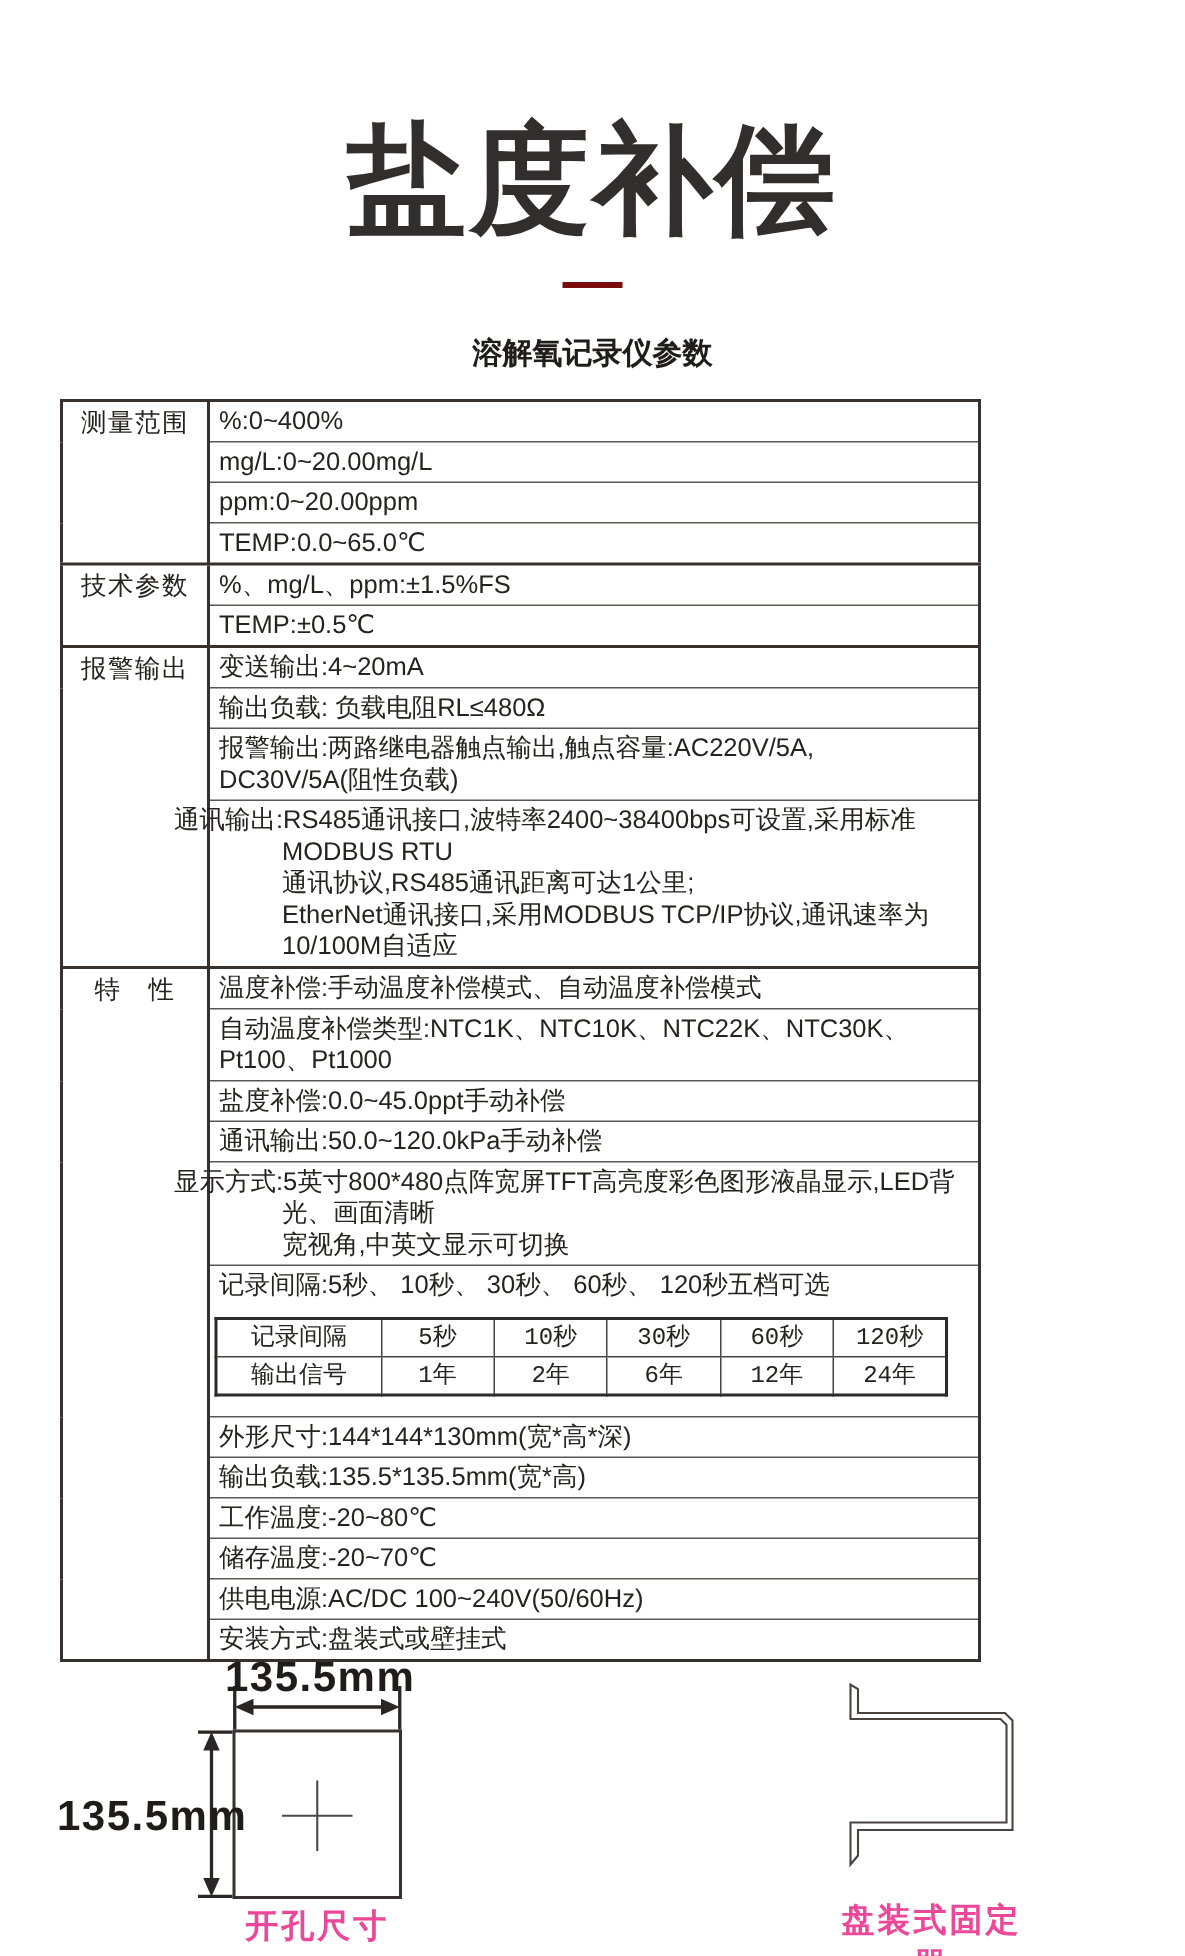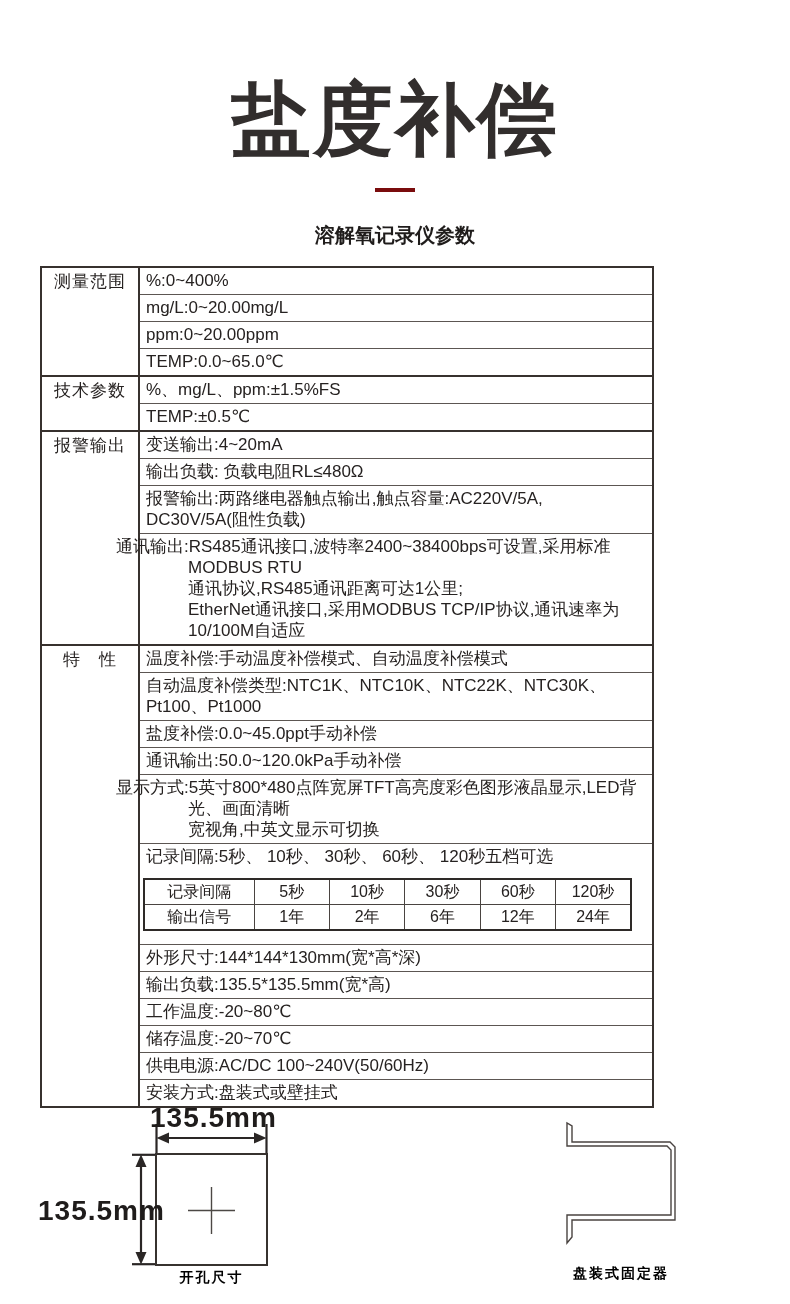--- a/index.html
+++ b/index.html
@@ -23,32 +23,32 @@
   .spec col.c-label{width:98px;}
   .spec td{border:1px solid #5c5652;font-size:17px;line-height:21px;}
   .spec td.lbl{
     border-right:2px solid #37312e;text-align:center;vertical-align:top;
     padding-top:3px;letter-spacing:1px;color:#262221;
   }
   .spec td.val{padding:2px 6px 3px;height:21px;}
   .spec tr.sec-top td{border-top:2px solid #37312e;}
   .spec td.hang{white-space:pre-line;padding-left:48px;text-indent:-72px;}
   .spec td.no-bottom{border-bottom-style:hidden;}
-  .spec td.nest{border-top-style:hidden;padding:8px 20px 13px 3px;height:auto;}
+  .spec td.nest{border-top-style:hidden;padding:8px 20px 13px 3px;height:auto;font-family:Liberation Mono, monospace;}
   
   table.rec{border-collapse:collapse;table-layout:fixed;width:100%;border:2px solid #2e2a28;}
   .rec col.r-head{width:110px;}
   .rec td{border:1px solid #4a4441;text-align:center;font-size:16px;line-height:20px;padding:2px 2px;height:20px;}
   
   .mount-heading{position:absolute;left:48px;top:1046px;font-size:26px;font-weight:800;color:#1f1c1b;}
   .diagram-svg{position:absolute;left:0;top:1090px;}
   .dim-label{position:absolute;font-size:28px;font-weight:700;color:#1f1c1b;letter-spacing:1px;}
   .dim-top{left:150px;top:1102px;width:123px;text-align:center;}
   .dim-side{left:38px;top:1195px;width:98px;text-align:right;}
-  .cap-label{position:absolute;font-size:14px;font-weight:700;color:#000000;letter-spacing:2px;}
+  .cap-label{position:absolute;font-size:22px;font-weight:700;color:#ec4899;letter-spacing:2px;}
   .cap-hole{left:150px;top:1269px;width:123px;text-align:center;}
   .cap-fixer{left:551px;top:1265px;width:140px;text-align:center;}
 </style>
 </head>
 <body>
 
 <div class="page">
 
   <div class="title">盐度补偿</div>
   <div class="divider"></div>

